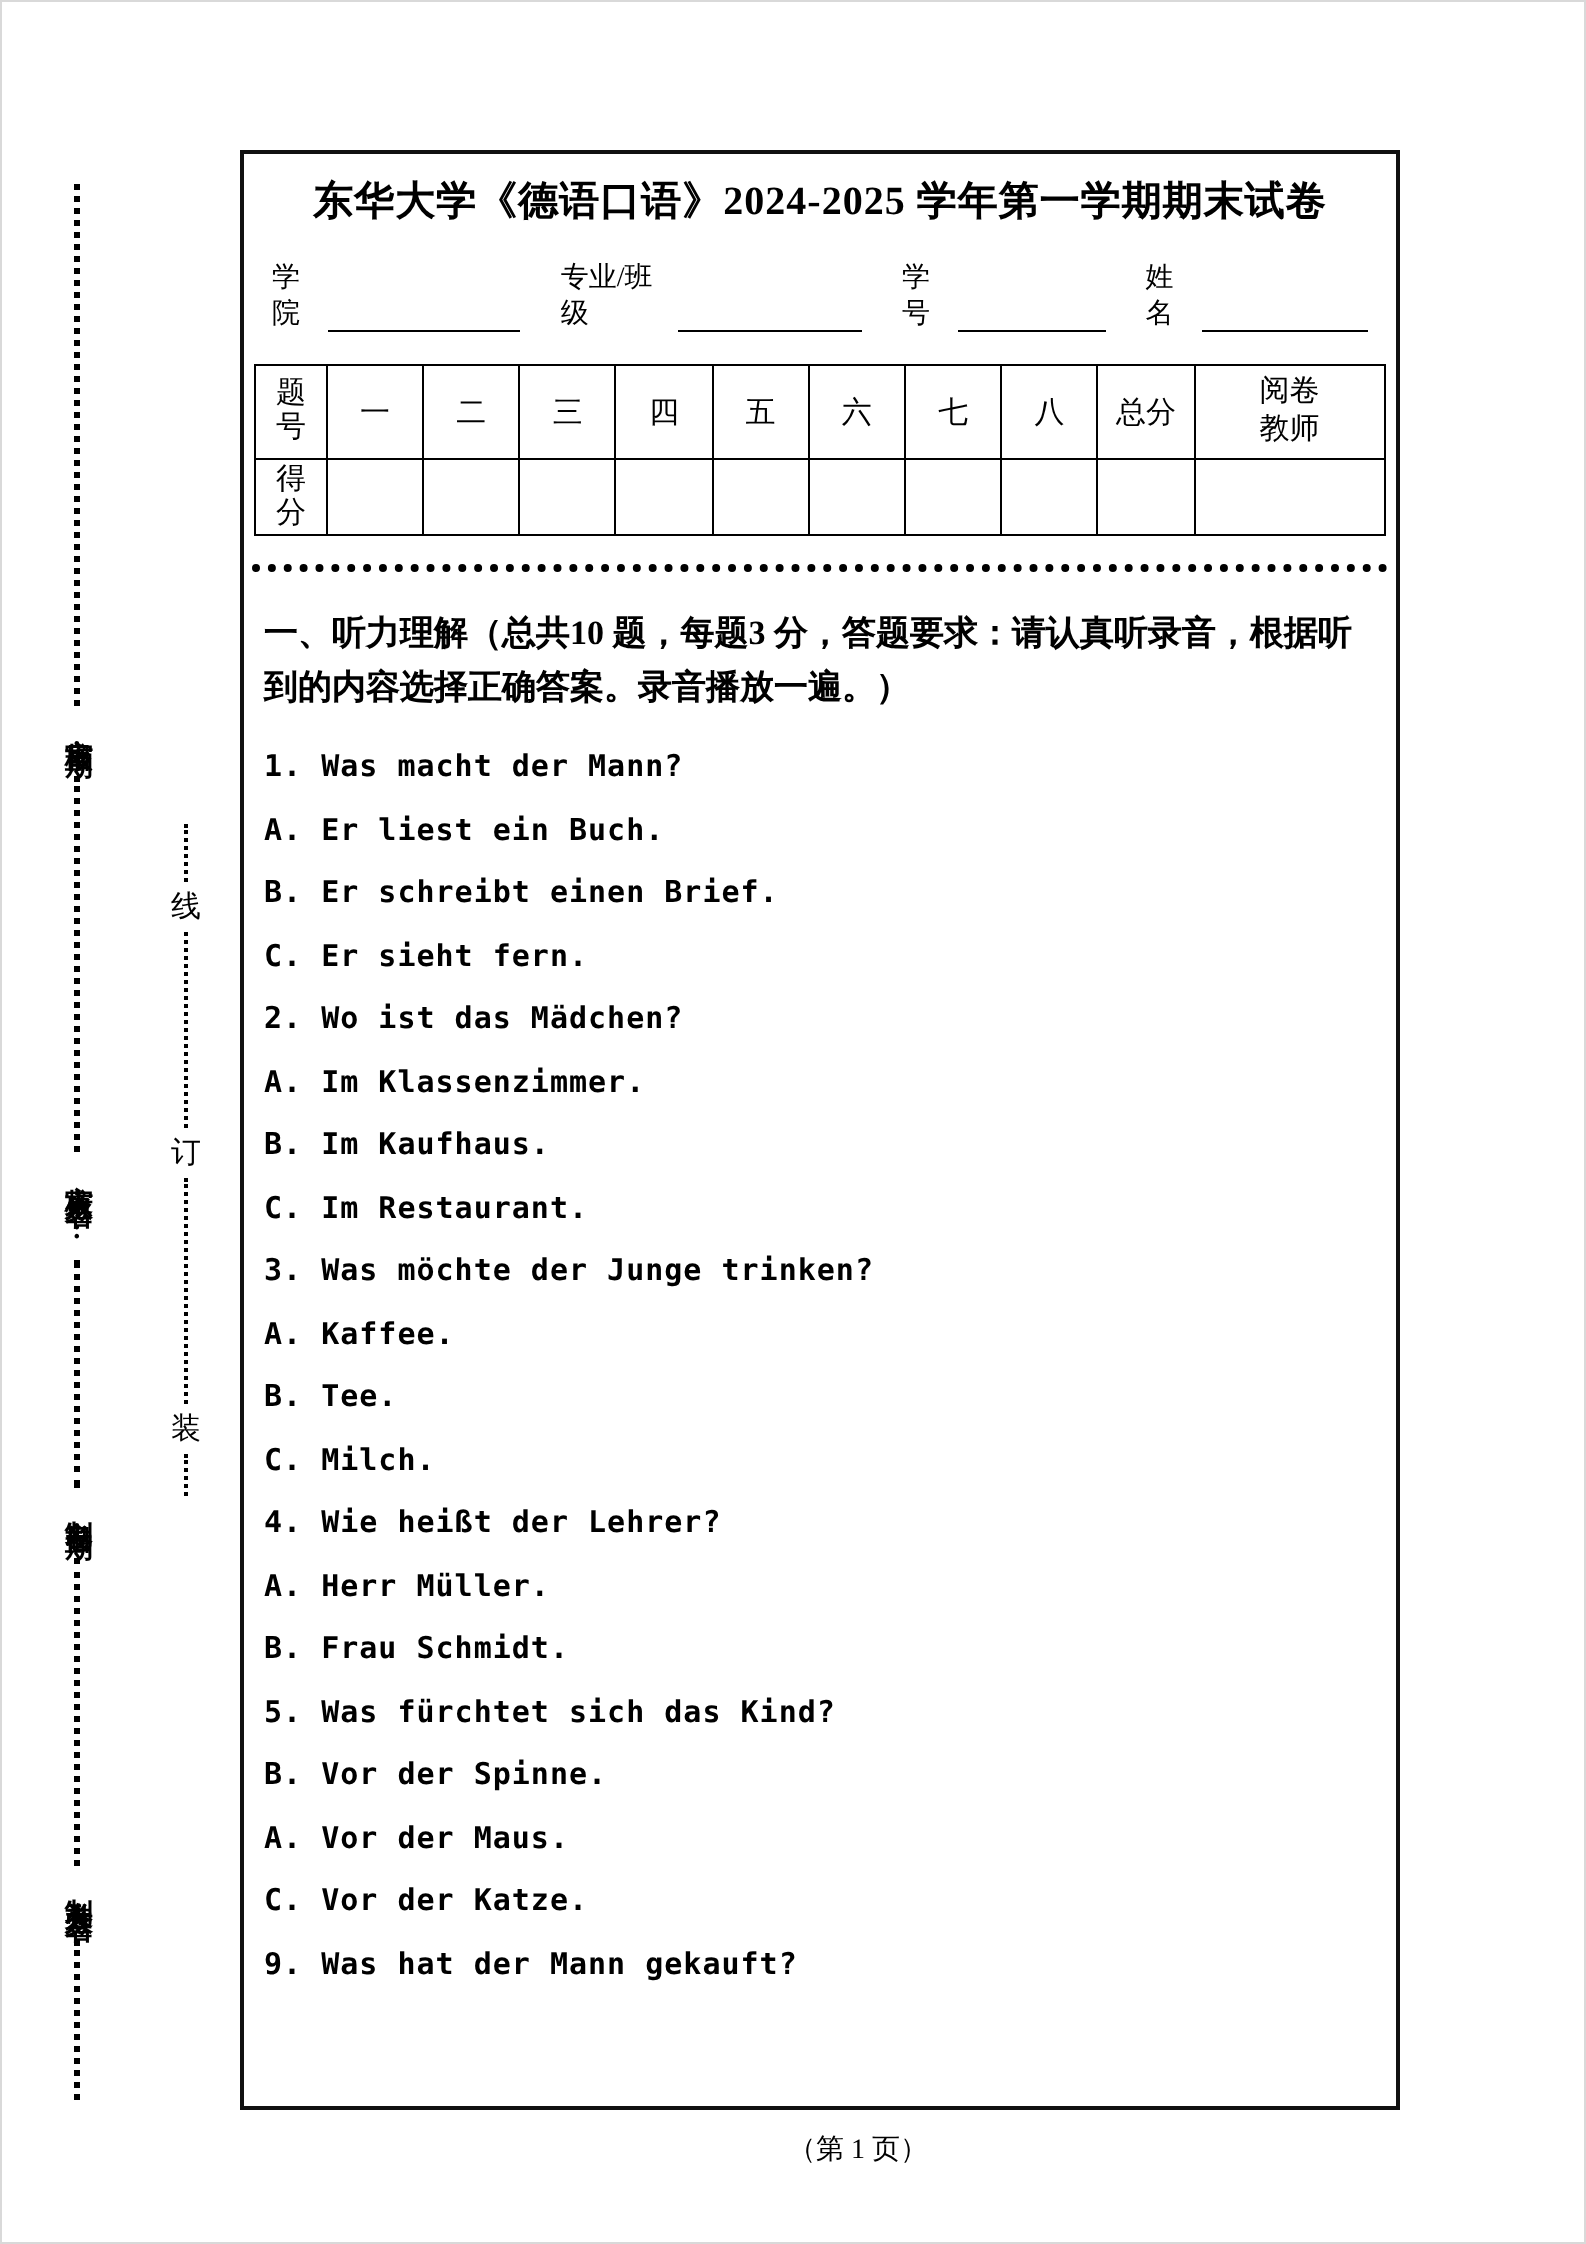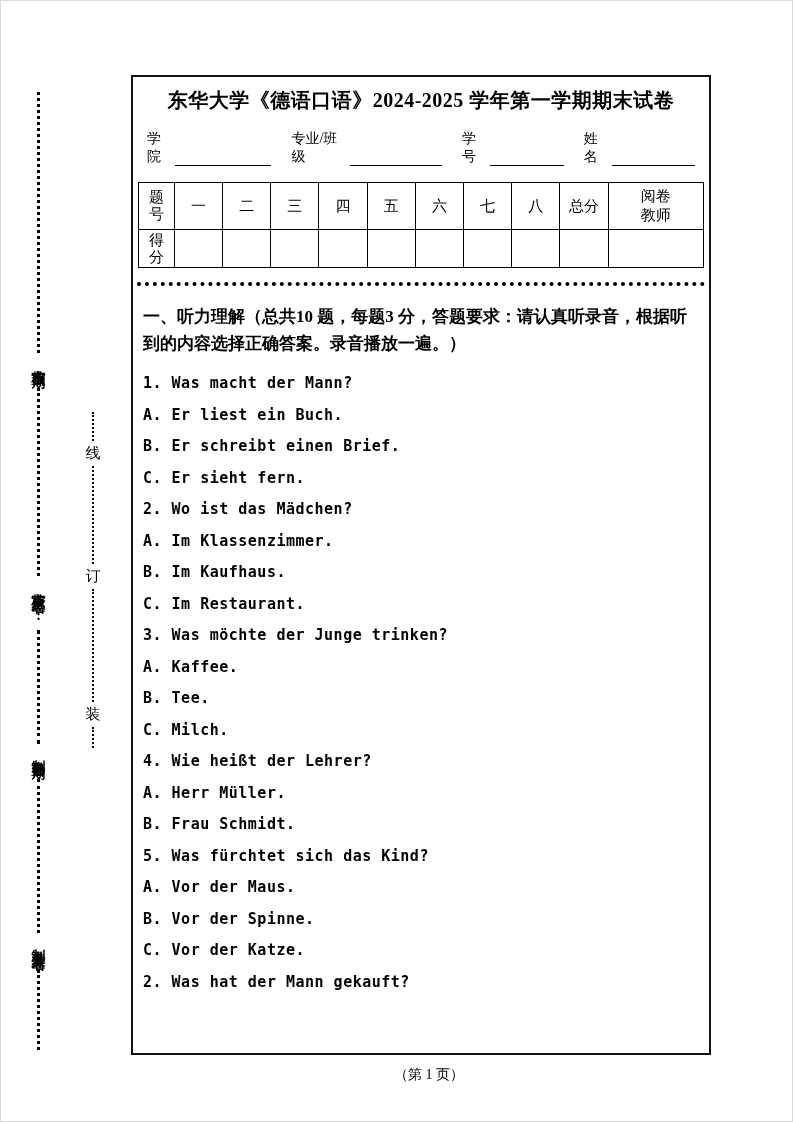--- a/index.html
+++ b/index.html
@@ -18,21 +18,21 @@
   .vdots{width:0;border-left:3px dotted #000;flex-basis:0;}
   .vdots.thin{border-left:2px dotted #000;}
   .seal-label{
     writing-mode:vertical-lr;text-orientation:upright;
     font-size:14px;font-weight:700;letter-spacing:2px;padding:5px 0;white-space:nowrap;
   }
   .binding-char{font-size:15px;padding:3px 0;}
 
   
   .exam-box{
-    position:absolute;left:131px;top:75px;width:580px;height:980px;
+    position:absolute;left:120px;top:75px;width:580px;height:980px;
     border:2px solid #111;box-sizing:border-box;overflow:hidden;
   }
   .paper-title{
     margin-top:10px;text-align:center;font-size:20px;font-weight:700;letter-spacing:0.5px;
   }
   .info-row{
     margin-top:16px;display:flex;justify-content:center;align-items:flex-end;
     gap:20px;font-size:14px;padding:0 14px;
   }
   .info-field{display:flex;align-items:flex-end;gap:2px;}
@@ -167,21 +167,21 @@
     <div class="q-line">B. Im Kaufhaus.</div>
     <div class="q-line">C. Im Restaurant.</div>
     <div class="q-line">3. Was möchte der Junge trinken?</div>
     <div class="q-line">A. Kaffee.</div>
     <div class="q-line">B. Tee.</div>
     <div class="q-line">C. Milch.</div>
     <div class="q-line">4. Wie heißt der Lehrer?</div>
     <div class="q-line">A. Herr Müller.</div>
     <div class="q-line">B. Frau Schmidt.</div>
     <div class="q-line">5. Was fürchtet sich das Kind?</div>
+    <div class="q-line">B. Vor der Spinne.</div>
     <div class="q-line">A. Vor der Maus.</div>
-    <div class="q-line">B. Vor der Spinne.</div>
     <div class="q-line">C. Vor der Katze.</div>
-    <div class="q-line">2. Was hat der Mann gekauft?</div>
+    <div class="q-line">9. Was hat der Mann gekauft?</div>
   </div>
 
 </div>
 
 <div class="page-footer">（第 1 页）</div>
 
 </body></html>

